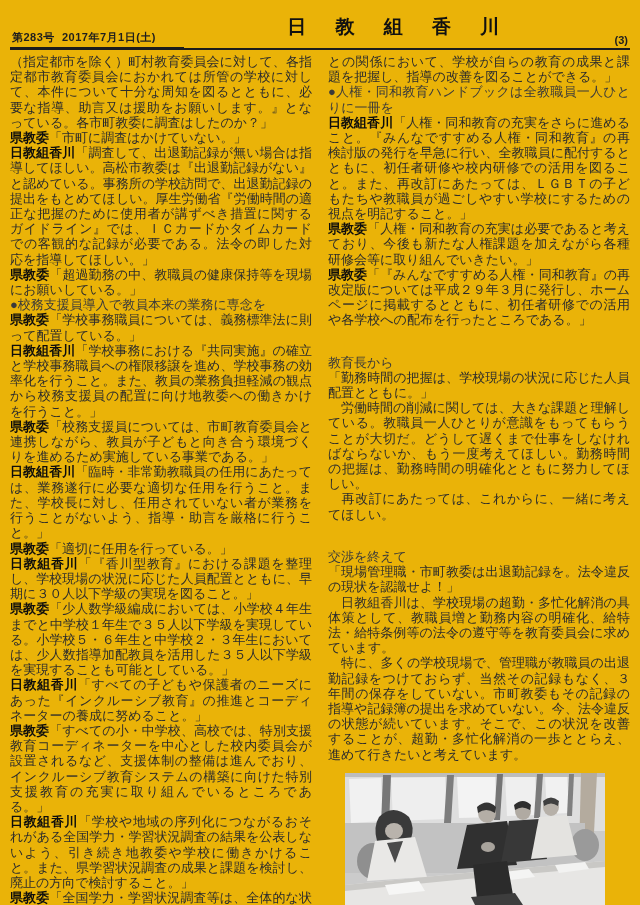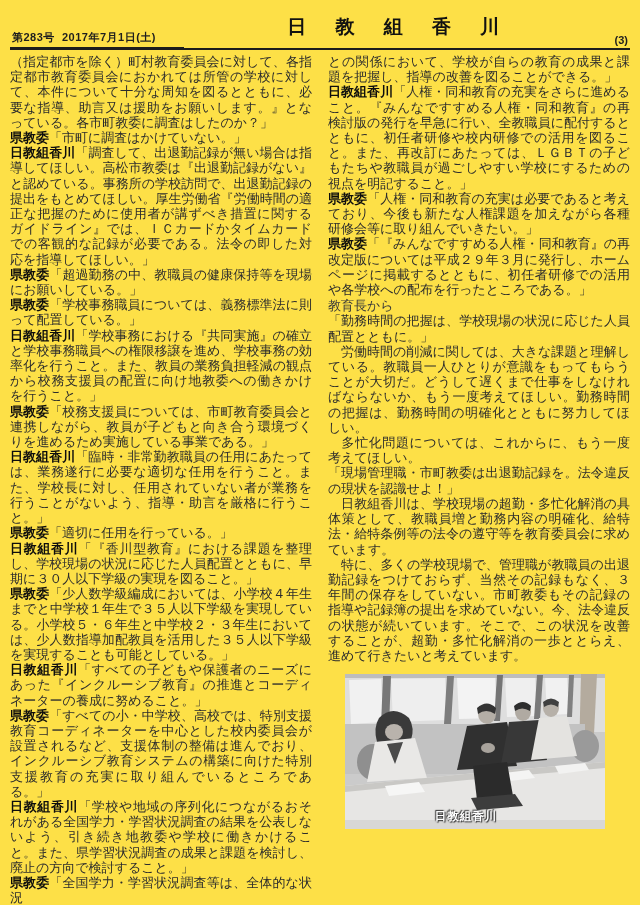--- a/index.html
+++ b/index.html
@@ -3,21 +3,21 @@
 <meta charset="utf-8">
 <style>
   html,body{margin:0;padding:0;}
   body{
     width:640px;height:905px;
     background:#e9e9e9;
     font-family:"Liberation Sans","DejaVu Sans",sans-serif;
   }
   .page{
     position:relative;width:640px;height:905px;
-    background:#fde047;overflow:hidden;color:#2c2c2c;
+    background:#eab308;overflow:hidden;color:#2c2c2c;
   }
   
   .header{
     position:absolute;top:26px;left:10px;width:620px;height:22px;
     border-bottom:2px solid #1c1c1c;
     display:flex;align-items:flex-end;justify-content:space-between;
   }
   .issue{
     font-size:11px;font-weight:bold;letter-spacing:.5px;
     border-bottom:1px solid #1c1c1c;padding:0 28px 2px 2px;color:#1e1e1e;
@@ -29,21 +29,21 @@
   .pageno{font-size:11px;font-weight:bold;padding:0 2px 2px 0;color:#1e1e1e;}
   
   .columns{
     position:absolute;top:54px;left:10px;width:620px;
     display:flex;gap:16px;
   }
   .col{width:302px;font-size:13px;line-height:15.2px;text-align:justify;}
   .para{margin:0;text-justify:inter-ideograph;word-break:break-all;font-family:Liberation Serif, serif;}
   .para b.speaker{font-weight:bold;color:#0d0d0d;}
   .para.heading{color:#3a3a3a;}
-  .para.section{margin-top:1px;color:#3a3a3a;}
+  .para.section{margin-top:27px;color:#3a3a3a;}
   
   .photo-wrap{
     position:relative;width:260px;height:155px;
     margin:11px 0 0 17px;background:#cfcfcf;overflow:hidden;
   }
   .photo-wrap svg{display:block;}
   .photo-caption{
     position:absolute;left:0;right:18px;bottom:5px;text-align:center;
     font-size:11.5px;font-weight:bold;color:#fff;letter-spacing:1px;
     text-shadow:0 0 2px #444,1px 1px 1px #333,-1px -1px 1px #333;
@@ -61,42 +61,45 @@
     <span class="masthead">日 教 組 香 川</span>
     <span class="pageno">(3)</span>
   </div>
 
   <div class="columns">
     <div class="col">
         <p class="para body">（指定都市を除く）町村教育委員会に対して、各指定都市教育委員会におかれては所管の学校に対して、本件について十分な周知を図るとともに、必要な指導、助言又は援助をお願いします。』となっている。各市町教委に調査はしたのか？」</p>
         <p class="para body"><b class="speaker">県教委</b>「市町に調査はかけていない。」</p>
         <p class="para body"><b class="speaker">日教組香川</b>「調査して、出退勤記録が無い場合は指導してほしい。高松市教委は『出退勤記録がない』と認めている。事務所の学校訪問で、出退勤記録の提出をもとめてほしい。厚生労働省『労働時間の適正な把握のために使用者が講ずべき措置に関するガイドライン』では、ＩＣカードかタイムカードでの客観的な記録が必要である。法令の即した対応を指導してほしい。」</p>
         <p class="para body"><b class="speaker">県教委</b>「超過勤務の中、教職員の健康保持等を現場にお願いしている。」</p>
+        <p class="para heading">●校務支援員導入で教員本来の業務に専念を</p>
         <p class="para body"><b class="speaker">県教委</b>「学校事務職員については、義務標準法に則って配置している。」</p>
         <p class="para body"><b class="speaker">日教組香川</b>「学校事務における『共同実施』の確立と学校事務職員への権限移譲を進め、学校事務の効率化を行うこと。また、教員の業務負担軽減の観点から校務支援員の配置に向け地教委への働きかけを行うこと。」</p>
         <p class="para body"><b class="speaker">県教委</b>「校務支援員については、市町教育委員会と連携しながら、教員が子どもと向き合う環境づくりを進めるため実施している事業である。」</p>
         <p class="para body"><b class="speaker">日教組香川</b>「臨時・非常勤教職員の任用にあたっては、業務遂行に必要な適切な任用を行うこと。また、学校長に対し、任用されていない者が業務を行うことがないよう、指導・助言を厳格に行うこと。」</p>
         <p class="para body"><b class="speaker">県教委</b>「適切に任用を行っている。」</p>
         <p class="para body"><b class="speaker">日教組香川</b>「『香川型教育』における課題を整理し、学校現場の状況に応じた人員配置とともに、早期に３０人以下学級の実現を図ること。」</p>
         <p class="para body"><b class="speaker">県教委</b>「少人数学級編成においては、小学校４年生までと中学校１年生で３５人以下学級を実現している。小学校５・６年生と中学校２・３年生においては、少人数指導加配教員を活用した３５人以下学級を実現することも可能としている。」</p>
         <p class="para body"><b class="speaker">日教組香川</b>「すべての子どもや保護者のニーズにあった『インクルーシブ教育』の推進とコーディネーターの養成に努めること。」</p>
         <p class="para body"><b class="speaker">県教委</b>「すべての小・中学校、高校では、特別支援教育コーディネーターを中心とした校内委員会が設置されるなど、支援体制の整備は進んでおり、インクルーシブ教育システムの構築に向けた特別支援教育の充実に取り組んでいるところである。」</p>
         <p class="para body"><b class="speaker">日教組香川</b>「学校や地域の序列化につながるおそれがある全国学力・学習状況調査の結果を公表しないよう、引き続き地教委や学校に働きかけること。また、県学習状況調査の成果と課題を検討し、廃止の方向で検討すること。」</p>
         <p class="para body"><b class="speaker">県教委</b>「全国学力・学習状況調査等は、全体的な状況</p>
       </div>
     <div class="col">
       <div>
           <p class="para body">との関係において、学校が自らの教育の成果と課題を把握し、指導の改善を図ることができる。」</p>
+          <p class="para heading">●人権・同和教育ハンドブックは全教職員一人ひとりに一冊を</p>
           <p class="para body"><b class="speaker">日教組香川</b>「人権・同和教育の充実をさらに進めること。『みんなですすめる人権・同和教育』の再検討版の発行を早急に行い、全教職員に配付するとともに、初任者研修や校内研修での活用を図ること。また、再改訂にあたっては、ＬＧＢＴの子どもたちや教職員が過ごしやすい学校にするための視点を明記すること。」</p>
           <p class="para body"><b class="speaker">県教委</b>「人権・同和教育の充実は必要であると考えており、今後も新たな人権課題を加えながら各種研修会等に取り組んでいきたい。」</p>
           <p class="para body"><b class="speaker">県教委</b>「『みんなですすめる人権・同和教育』の再改定版については平成２９年３月に発行し、ホームページに掲載するとともに、初任者研修での活用や各学校への配布を行ったところである。」</p>
           <p class="para section">教育長から</p>
           <p class="para body">「勤務時間の把握は、学校現場の状況に応じた人員配置とともに。」</p>
           <p class="para body">　労働時間の削減に関しては、大きな課題と理解している。教職員一人ひとりが意識をもってもらうことが大切だ。どうして遅くまで仕事をしなければならないか、もう一度考えてほしい。勤務時間の把握は、勤務時間の明確化とともに努力してほしい。</p>
-          <p class="para body">　多忙化問題については、これからに、もう一度考えてほしい。</p>
+          <p class="para body">　再改訂にあたっては、これからに、一緒に考えてほしい。</p>
+          <p class="para section">交渉を終えて</p>
           <p class="para body">「現場管理職・市町教委は出退勤記録を。法令違反の現状を認識せよ！」</p>
           <p class="para body">　日教組香川は、学校現場の超勤・多忙化解消の具体策として、教職員増と勤務内容の明確化、給特法・給特条例等の法令の遵守等を教育委員会に求めています。</p>
           <p class="para body">　特に、多くの学校現場で、管理職が教職員の出退勤記録をつけておらず、当然その記録もなく、３年間の保存をしていない。市町教委もその記録の指導や記録簿の提出を求めていない。今、法令違反の状態が続いています。そこで、この状況を改善することが、超勤・多忙化解消の一歩ととらえ、進めて行きたいと考えています。</p>
         </div>
 
       <div class="photo-wrap">
         <svg width="260" height="155" viewBox="0 0 260 155" aria-hidden="true">
 
           <rect x="0" y="0" width="260" height="155" fill="#cbcbcb"></rect>
           <rect x="0" y="0" width="260" height="58" fill="#dedede"></rect>

